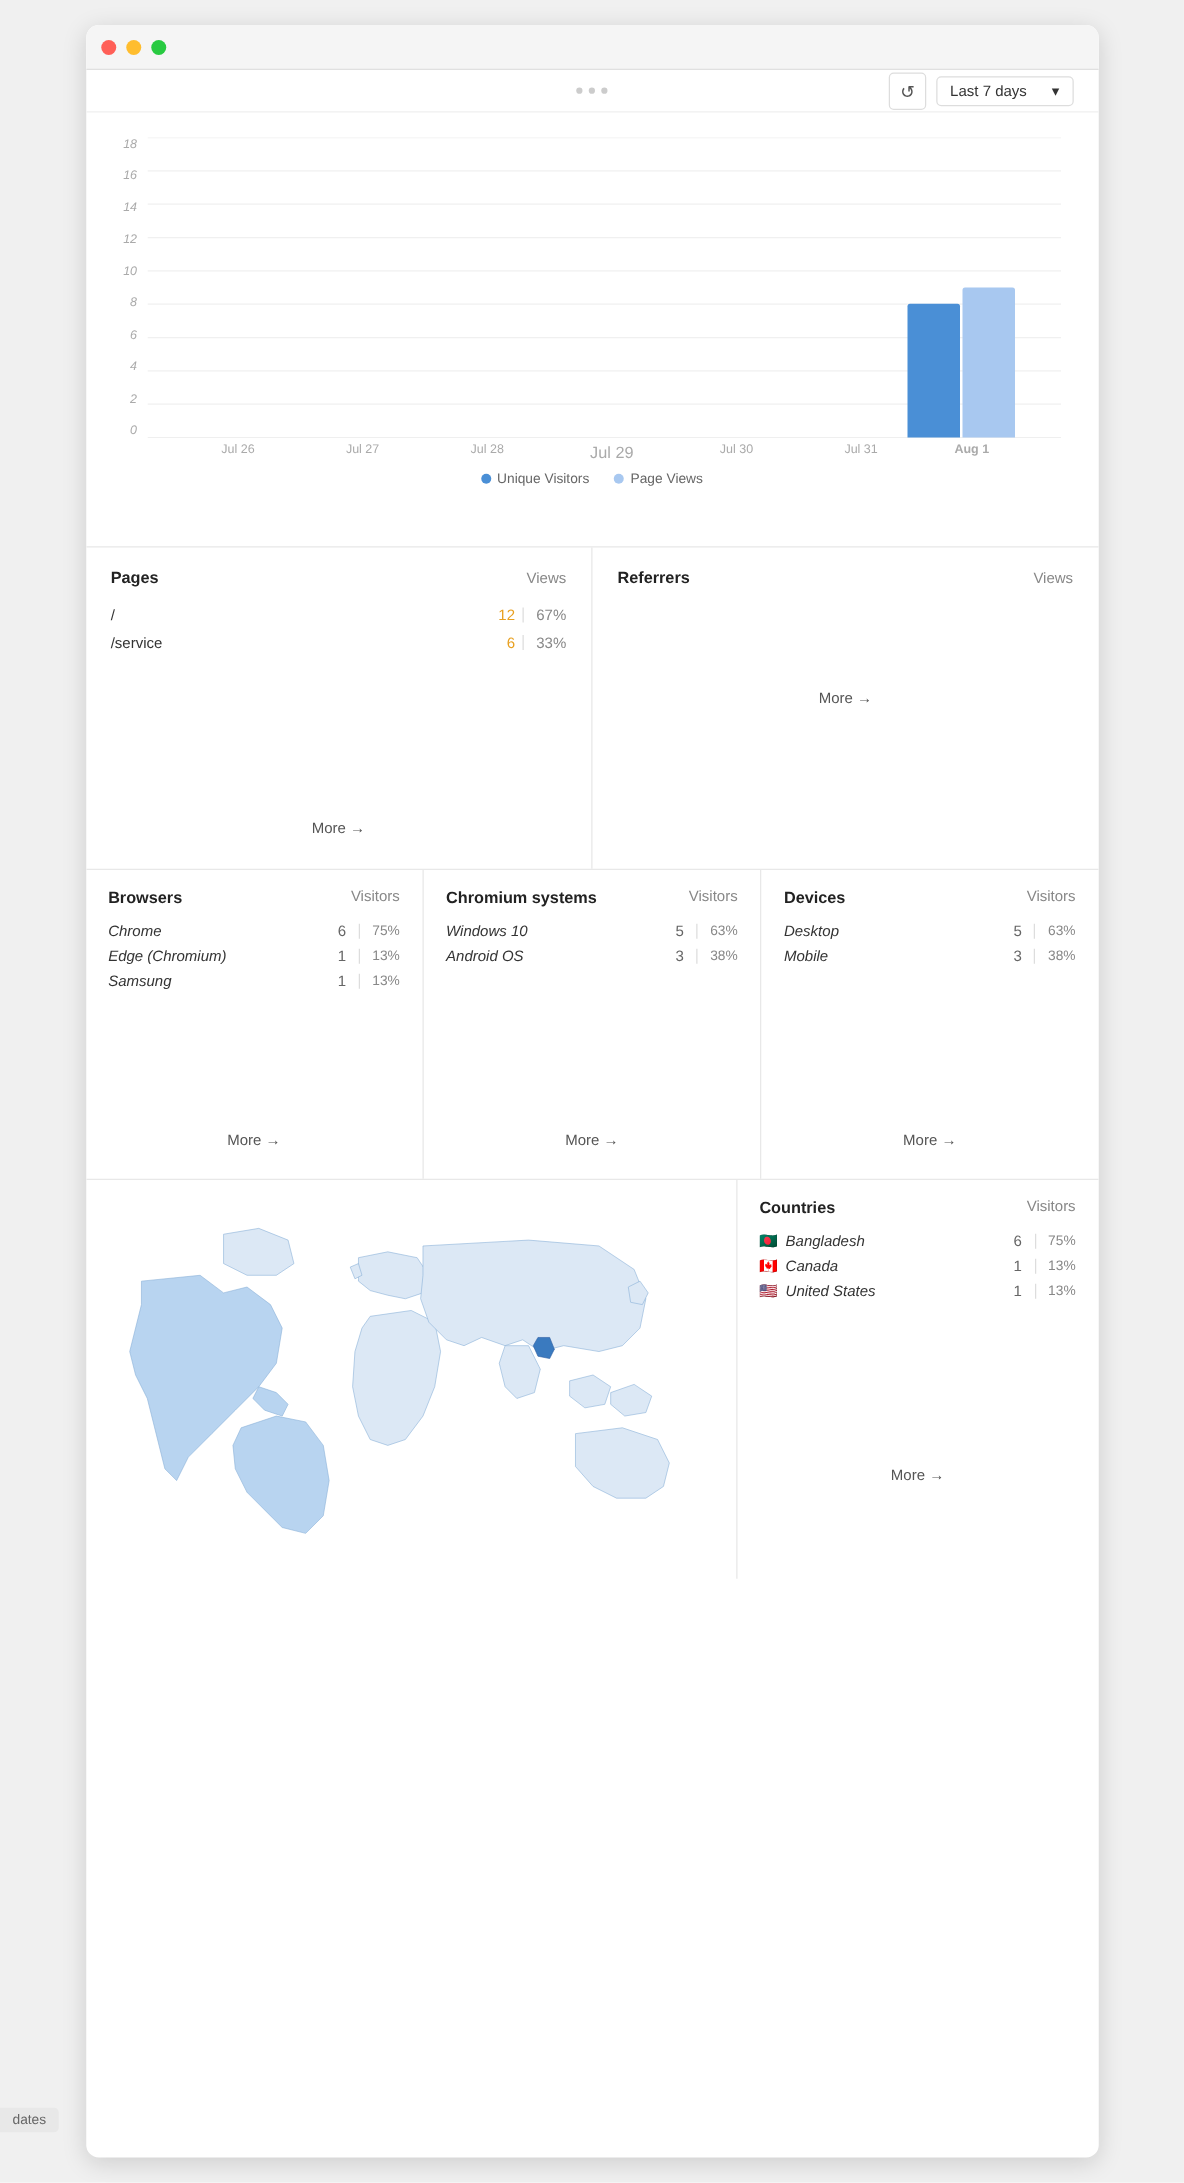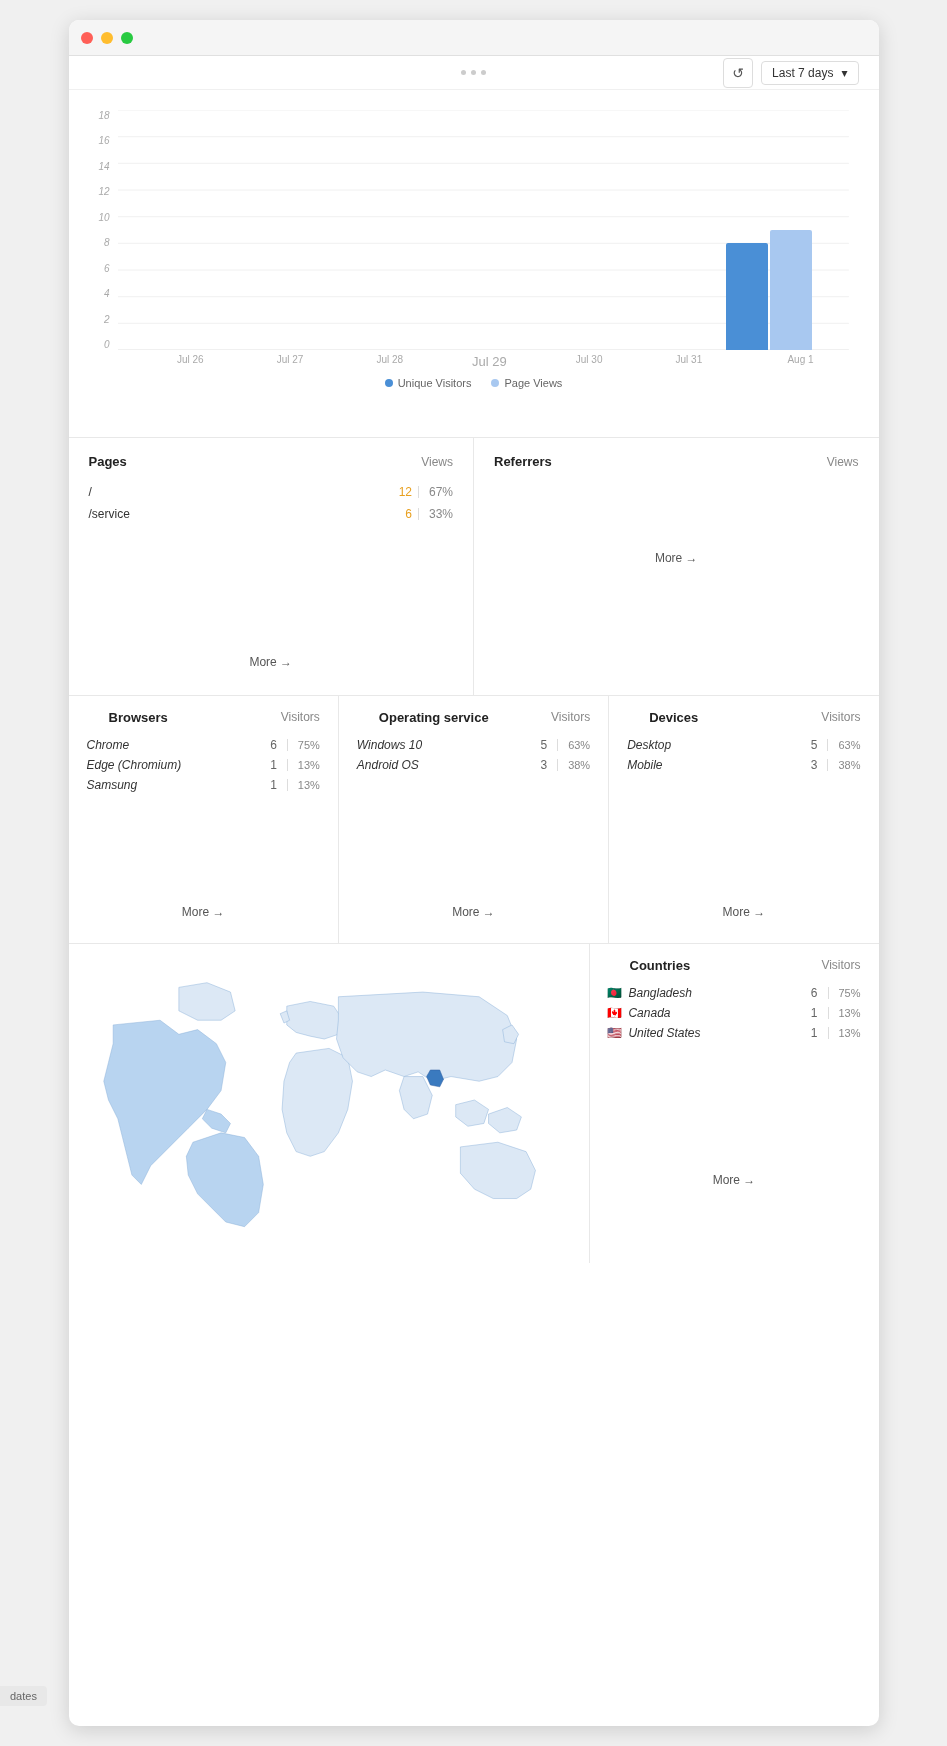--- a/index.html
+++ b/index.html
@@ -70,21 +70,21 @@
     }
     .date-selector {
       border: 1px solid #ddd;
       border-radius: 4px;
       background: #fff;
       padding: 4px 10px;
       font-size: 12px;
       cursor: pointer;
       display: flex;
       align-items: center;
-      gap: 8px;
+      gap: 20px;
       color: #333;
     }
 
     
     .chart-area {
       padding: 20px 30px 10px 30px;
     }
     .bar-group {
       display: flex;
       gap: 2px;
@@ -191,21 +191,20 @@
     .stat-panel {
       flex: 1;
       padding: 14px 18px;
       border-right: 1px solid #e8e8e8;
     }
     .stat-panel:last-child { border-right: none; }
     .stat-panel-header {
       display: flex;
       justify-content: space-between;
       margin-bottom: 10px;
-      margin-left: 22px;
     }
     .stat-entry {
       display: flex;
       align-items: center;
       justify-content: space-between;
       padding: 3px 0;
       font-size: 12px;
     }
     .stat-name { color: #333; flex: 1; font-style: italic; }
     .stat-num { 
@@ -354,21 +353,21 @@
         </div>
       </div>
 
       <div style="display:flex; justify-content:space-around; padding: 4px 10px 0 42px;">
         <span style="font-size:10px;color:#aaa;width:50px;text-align:center;">Jul 26</span>
         <span style="font-size:10px;color:#aaa;width:50px;text-align:center;">Jul 27</span>
         <span style="font-size:10px;color:#aaa;width:50px;text-align:center;">Jul 28</span>
         <span style="font-size:13px;color:#aaa;width:50px;text-align:center;">Jul 29</span>
         <span style="font-size:10px;color:#aaa;width:50px;text-align:center;">Jul 30</span>
         <span style="font-size:10px;color:#aaa;width:50px;text-align:center;">Jul 31</span>
-        <span style="font-size:10px;color:#aaa;width:50px;text-align:right;">Aug 1</span>
+        <span style="font-size:10px;color:#aaa;width:50px;text-align:left;font-weight:bold;">Aug 1</span>
       </div>
 
       <div class="chart-legend">
         <div class="legend-item">
           <div class="legend-dot" style="background:#4a8fd6;"></div>
           <span>Unique Visitors</span>
         </div>
         <div class="legend-item">
           <div class="legend-dot" style="background:#a8c8f0;"></div>
           <span>Page Views</span>
@@ -449,21 +448,21 @@
           </div>
         </div>
         <div style="height:100px;"></div>
         <div class="more-link">
           <span>More →</span>
         </div>
       </div>
 
       <div class="stat-panel">
         <div class="stat-panel-header">
-          <span class="panel-title">Operating service</span>
+          <span class="panel-title">Chromium systems</span>
           <span class="panel-views-label">Visitors</span>
         </div>
         <div class="stat-entry">
           <span class="stat-name">Windows 10</span>
           <div class="stat-bar-inline">
             <span class="stat-num">5</span>
             <span class="vbar"></span>
             <span class="pct-badge">63%</span>
           </div>
         </div>

